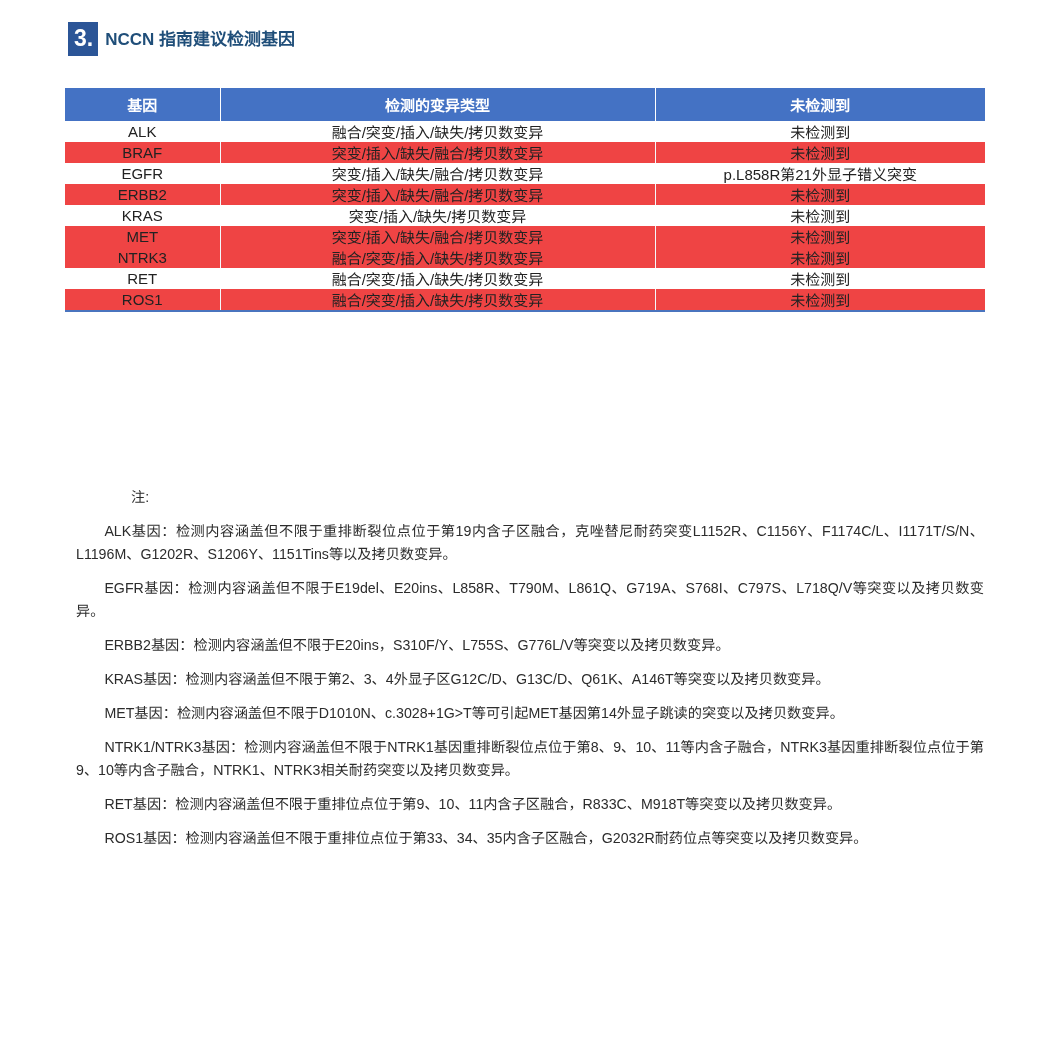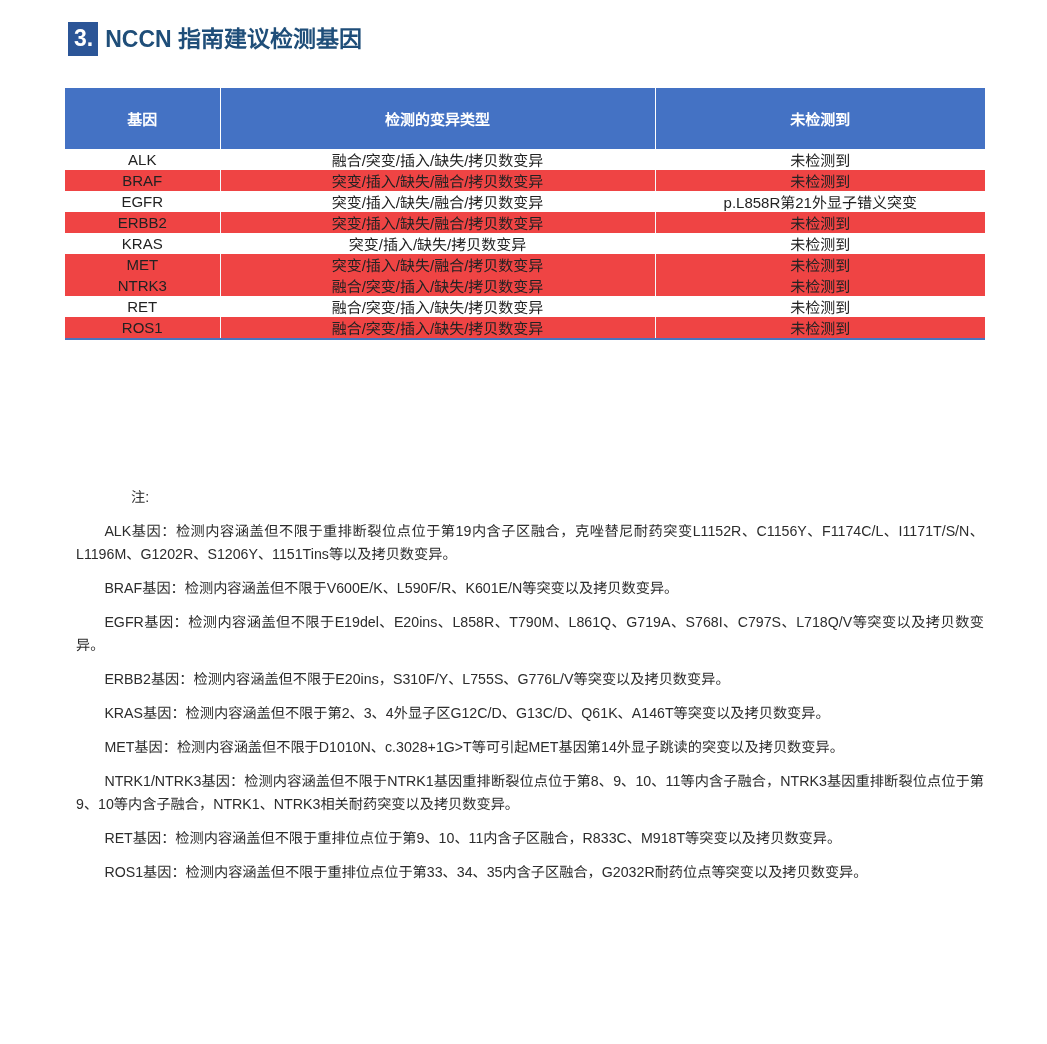--- a/index.html
+++ b/index.html
@@ -28,21 +28,21 @@
     background: #2B5597;
     color: #ffffff;
     font-size: 23px;
     font-weight: bold;
     line-height: 1;
     padding: 5px 5px 6px 6px;
     letter-spacing: 0px;
   }
   .section-title {
     color: #1F4E79;
-    font-size: 23px;
+    font-size: 17px;
     font-weight: bold;
     line-height: 1;
     white-space: nowrap;
   }
 
   
   .gene-table {
     position: absolute;
     left: 65px;
     top: 88px;
@@ -57,21 +57,21 @@
 
   .gene-table thead th {
     background: #4472C4;
     color: #ffffff;
     font-size: 15px;
     font-weight: bold;
     height: 25px;
     text-align: center;
     vertical-align: middle;
     border-right: 1.5px solid #ffffff;
-    padding: 18px;
+    padding: 4px;
   }
   .gene-table thead th:last-child { border-right: none; }
 
   .gene-table tbody td {
     font-size: 15px;
     height: 21px;
     text-align: center;
     vertical-align: middle;
     color: #222222;
     border-right: 1px solid #ffffff;
@@ -173,21 +173,20 @@
         <td>融合/突变/插入/缺失/拷贝数变异</td>
         <td>未检测到</td>
       </tr>
     </tbody>
 </table>
 
 <div class="notes">
   <span class="notes-label">注:</span>
   <div id="notes-list">
       <p class="note-p">ALK基因：检测内容涵盖但不限于重排断裂位点位于第19内含子区融合，克唑替尼耐药突变L1152R、C1156Y、F1174C/L、I1171T/S/N、L1196M、G1202R、S1206Y、1151Tins等以及拷贝数变异。</p>
-      <p class="note-p">BRAF基因：检测内容涵盖但不限于V600E/K、L590F/R、K601E/N等突变以及拷贝数变异。</p>
       <p class="note-p">EGFR基因：检测内容涵盖但不限于E19del、E20ins、L858R、T790M、L861Q、G719A、S768I、C797S、L718Q/V等突变以及拷贝数变异。</p>
       <p class="note-p">ERBB2基因：检测内容涵盖但不限于E20ins，S310F/Y、L755S、G776L/V等突变以及拷贝数变异。</p>
       <p class="note-p">KRAS基因：检测内容涵盖但不限于第2、3、4外显子区G12C/D、G13C/D、Q61K、A146T等突变以及拷贝数变异。</p>
       <p class="note-p">MET基因：检测内容涵盖但不限于D1010N、c.3028+1G&gt;T等可引起MET基因第14外显子跳读的突变以及拷贝数变异。</p>
       <p class="note-p">NTRK1/NTRK3基因：检测内容涵盖但不限于NTRK1基因重排断裂位点位于第8、9、10、11等内含子融合，NTRK3基因重排断裂位点位于第9、10等内含子融合，NTRK1、NTRK3相关耐药突变以及拷贝数变异。</p>
       <p class="note-p">RET基因：检测内容涵盖但不限于重排位点位于第9、10、11内含子区融合，R833C、M918T等突变以及拷贝数变异。</p>
       <p class="note-p">ROS1基因：检测内容涵盖但不限于重排位点位于第33、34、35内含子区融合，G2032R耐药位点等突变以及拷贝数变异。</p>
     </div>
 </div>
 

